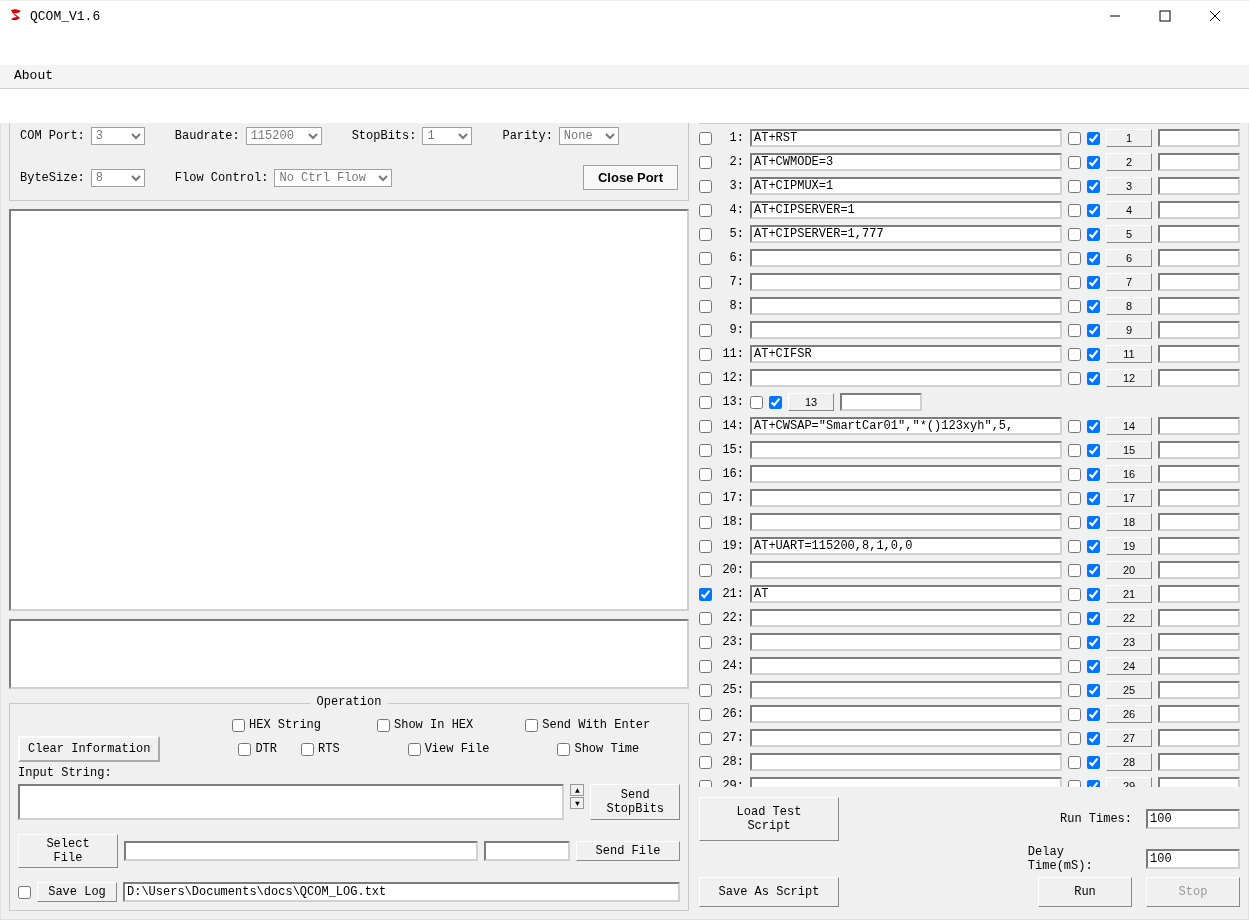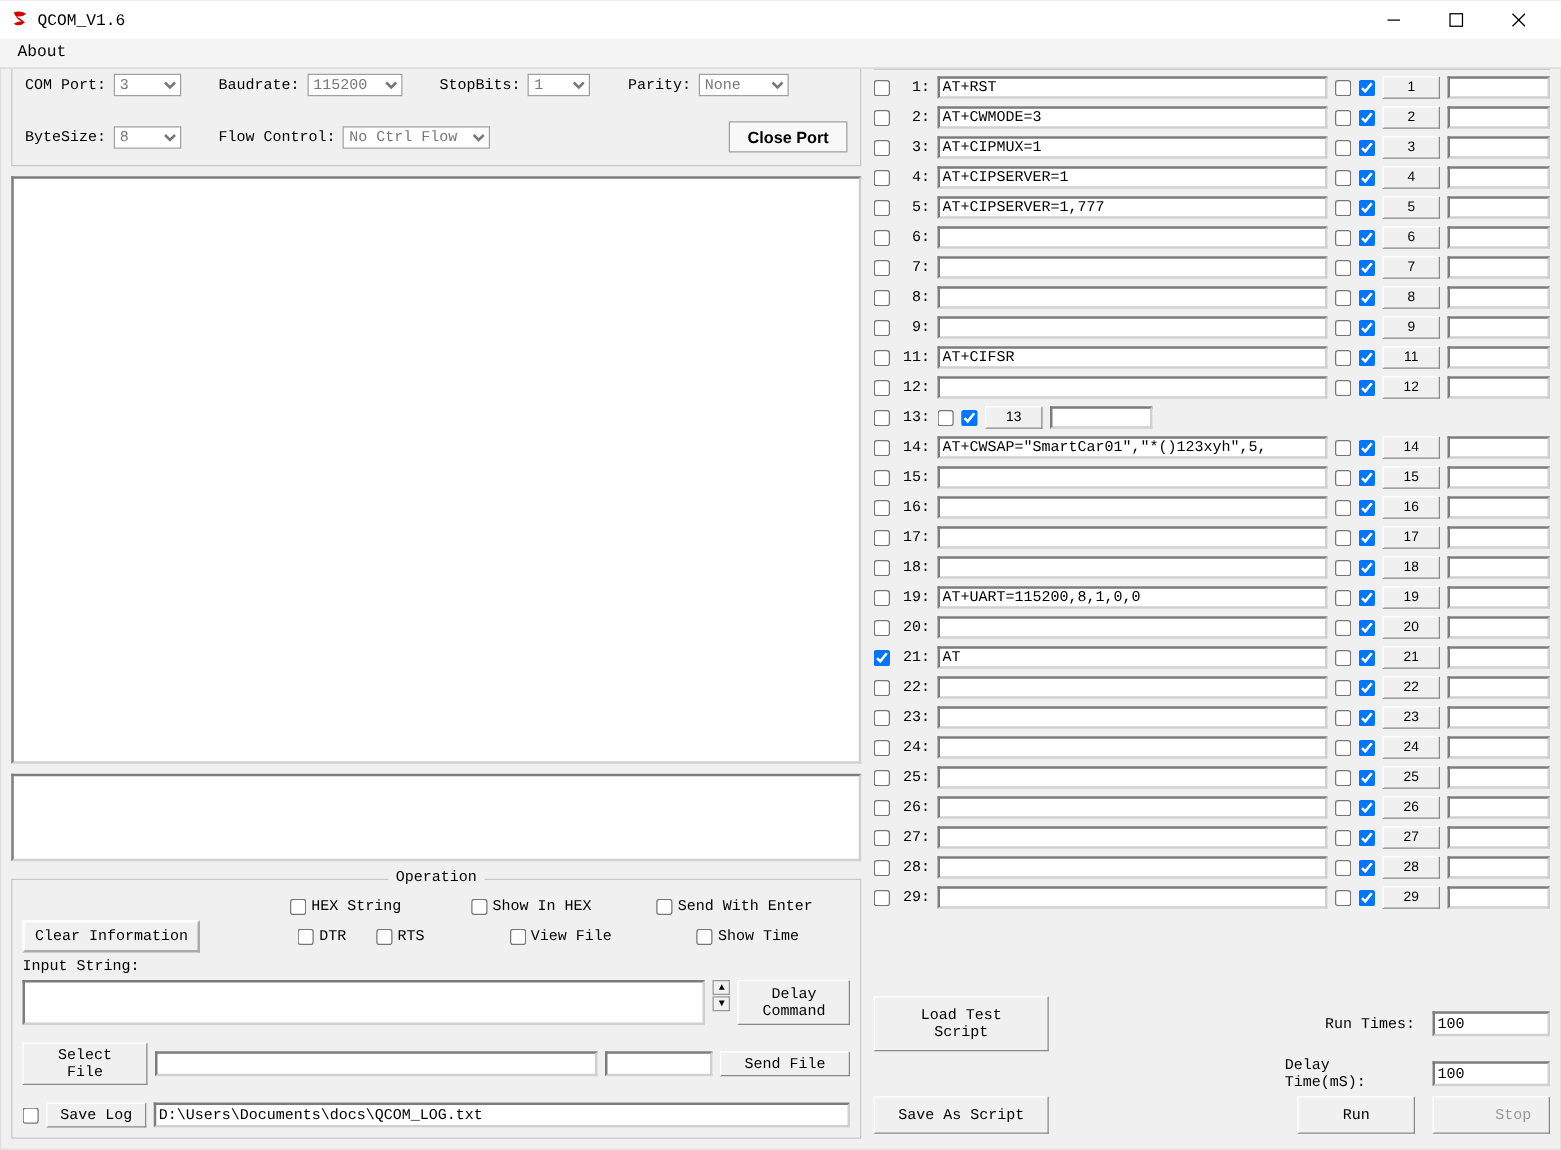--- a/index.html
+++ b/index.html
@@ -4,21 +4,21 @@
 <style>
   * { box-sizing: border-box; }
   body {
     margin: 0;
     font-family: "SimSun","NSimSun","Courier New",monospace;
     font-size: 12px;
     background: #ffffff;
     color: #000;
     overflow: hidden;
   }
-  .window { width: 1249px; height: 920px; display:flex; flex-direction:column; border-top:1px solid #eee; }
+  .window { width: 1249px; height: 920px; display:flex; flex-direction:column; border-top:1px solid #eee;gap:34px; }
   .titlebar {
     height: 30px;
     display: flex;
     align-items: center;
     padding: 0 8px;
     background:#fff;
   }
   .titlebar .logo {
     width:16px;height:16px;margin-right:6px;
     display:inline-flex;align-items:center;justify-content:center;
@@ -95,21 +95,21 @@
     cursor:pointer;
   }
   .cmdrow input.delaybox { width:82px; height:18px; border:2px inset #d0d0d0; background:#fff;}
   .bottom-right { padding:6px 0 0 0;}
   .brrow { display:flex; align-items:center; gap:14px; margin:4px 0;}
   .btnflat {
     font-family:"SimSun","Courier New",monospace; font-size:12px;
     background:#f0f0f0; border:1px solid #888; border-top-color:#fff; border-left-color:#fff;
     padding:7px 14px; cursor:pointer;
   }
-  .btnflat.disabled { color:#999;text-align:right; }
+  .btnflat.disabled { color:#999; }
   .topcfg { border:1px solid #c8c8c8; border-top:none; padding:2px 6px 8px 6px;}
 </style>
 </head>
 <body>
 
 <div class="window">
 
   <div class="titlebar">
     <span class="logo">
       <svg width="16" height="16" viewBox="0 0 16 16">
@@ -156,21 +156,21 @@
           <select class="combo" style="width:76px">
             <option>115200</option>
           </select>
           <span style="width:18px"></span>
           <span class="lbl">StopBits:</span>
           <select class="combo" style="width:50px">
             <option>1</option>
           </select>
           <span style="width:18px"></span>
           <span class="lbl">Parity:</span>
-          <select class="combo" style="width:72px">
+          <select class="combo" style="width:60px">
             <option>None</option>
           </select>
         </div>
         <div class="portrow" style="margin-top:16px;">
           <span class="lbl">ByteSize:</span>
           <select class="combo" style="width:54px">
             <option>8</option>
           </select>
           <span style="width:18px"></span>
           <span class="lbl">Flow Control:</span>
@@ -227,21 +227,21 @@
               <span>Show Time</span>
             </label>
         </div>
         <div style="margin-top:2px;">Input String:</div>
         <div style="display:flex; gap:6px; align-items:stretch; margin-top:4px;">
           <textarea class="in" style=""></textarea>
           <div class="spin">
             <div>▲</div>
             <div>▼</div>
           </div>
-          <button class="btn3d" style="width:104px;">Delay Command</button>
+          <button class="btn3d" style="width:104px;">Send StopBits</button>
         </div>
         <div style="display:flex; gap:6px; align-items:center; margin-top:14px;justify-content:space-between;">
           <button class="btn3d" style="width:100px;">Select File</button>
           <input class="txt" style="flex: 1 1 0%;">
           <input class="txt" style="width: 86px;">
           <button class="btn3d" style="width:104px;">Send File</button>
         </div>
         <div style="display:flex; gap:6px; align-items:center; margin-top:14px;border-radius:10px;">
           <label class="chk">
               <input type="checkbox" style="">

